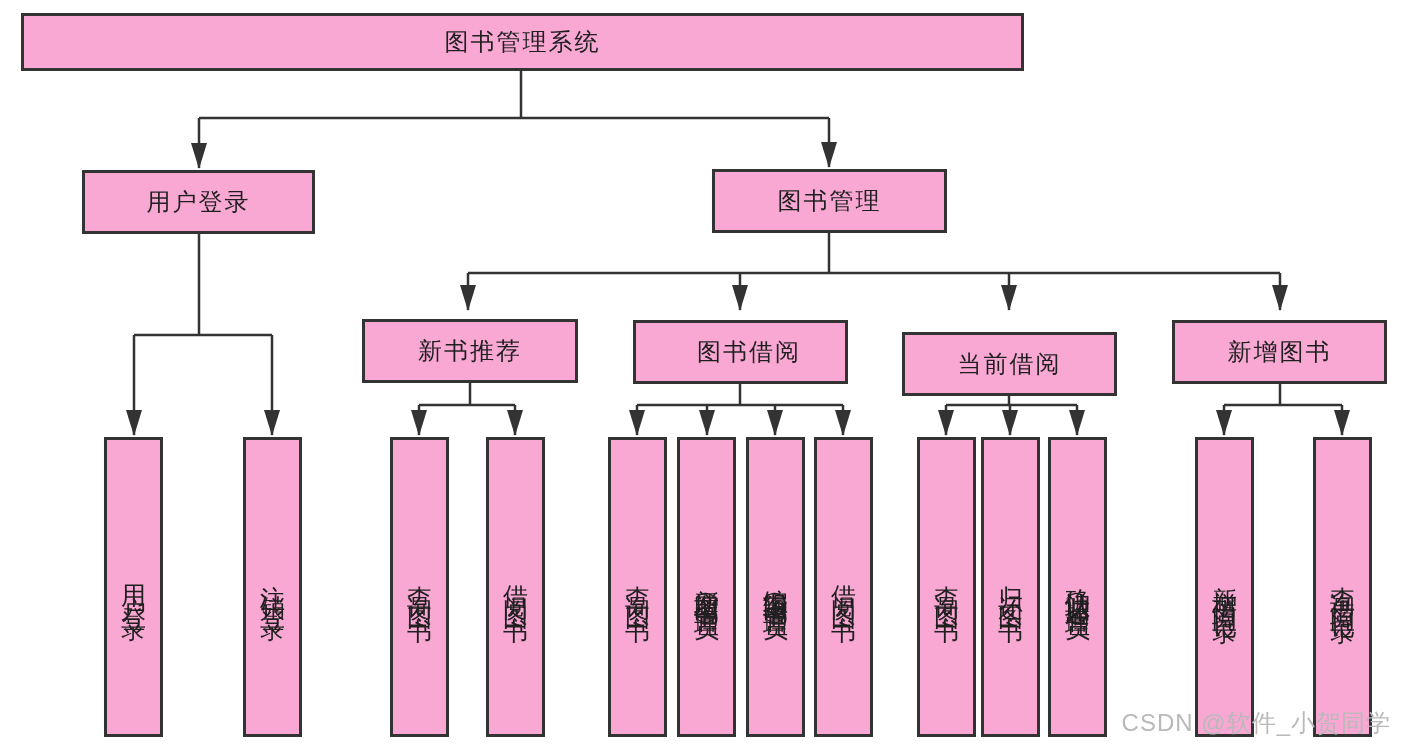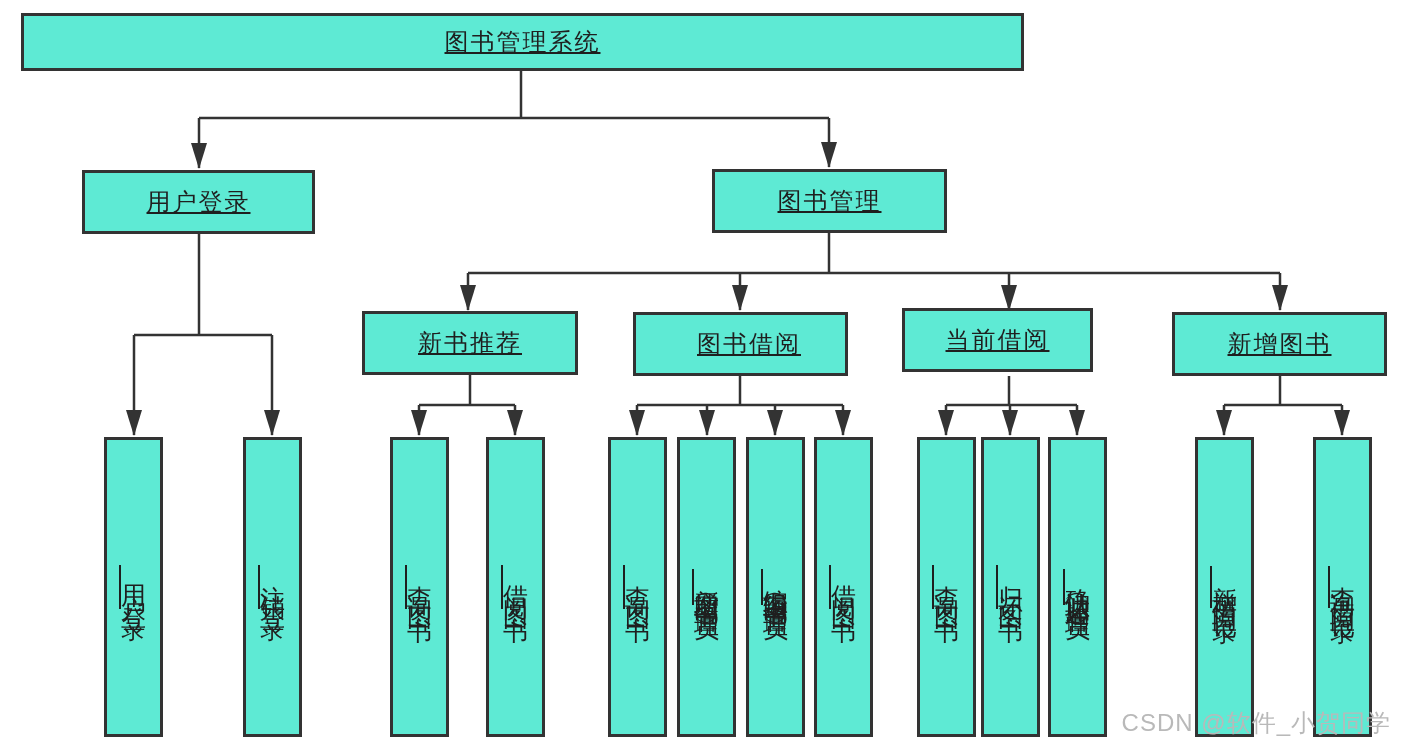--- a/index.html
+++ b/index.html
@@ -13,36 +13,35 @@
   }
   .wires {
     position: absolute;
     left: 0; top: 0;
     width: 1405px; height: 747px;
   }
   .node {
     position: absolute;
     box-sizing: border-box;
     border: 3px solid #333333;
-    background: #5eead4;
+    background: #f9a8d4;
     color: #1f1f1f;
     display: flex;
     align-items: center;
     justify-content: center;
     text-align: right;
-    text-decoration: underline;
   }
   .hnode {
     font-size: 24px;
     letter-spacing: 2px;
     white-space: nowrap;
   }
   .root  { left: 21px;  top: 13px;  width: 1003px; height: 58px; }
   .lvl2  { height: 64px; }
-  .lvl3  { height: 64px; }
+  .lvl3  { height: 64px; margin-top: 8px; }
   .leaf {
     top: 437px;
     width: 59px;
     height: 300px;
     writing-mode: vertical-rl;
     text-orientation: mixed;
     font-size: 25px;
     letter-spacing: 4px;
     line-height: 53px;
   }
@@ -113,21 +112,21 @@
     </g>
   </svg>
 
   <div class="node hnode root">图书管理系统</div>
 
   <div class="node hnode lvl2" style="left:82px; top:170px; width:233px;">用户登录</div>
   <div class="node hnode lvl2" style="left:712px; top:169px; width:235px;">图书管理</div>
 
   <div class="node hnode lvl3" style="left:362px; top:311px; width:216px;">新书推荐</div>
   <div class="node hnode lvl3" style="left:633px; top:312px; width:215px;padding-left:17px;">图书借阅</div>
-  <div class="node hnode lvl3" style="left:902px; top:308px; width:191px;">当前借阅</div>
+  <div class="node hnode lvl3" style="left:902px; top:324px; width:215px;">当前借阅</div>
   <div class="node hnode lvl3" style="left:1172px; top:312px; width:215px;">新增图书</div>
 
   <div class="node leaf short" style="left:104px;">用户登录</div>
   <div class="node leaf short" style="left:243px;">注销登录</div>
 
   <div class="node leaf short" style="left:390px;">查询图书</div>
   <div class="node leaf short" style="left:486px;">借阅图书</div>
 
   <div class="node leaf short" style="left:608px;">查询图书</div>
   <div class="node leaf" style="left:677px;">新增图书（管理员）</div>

